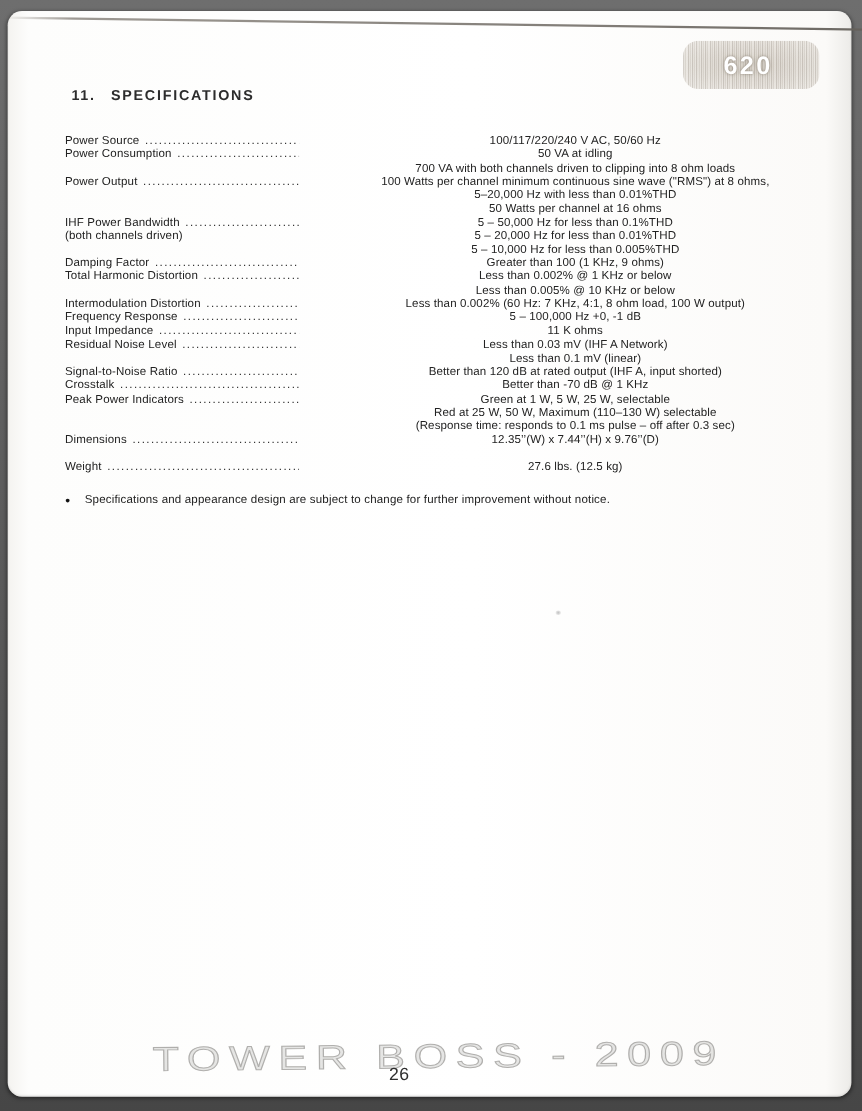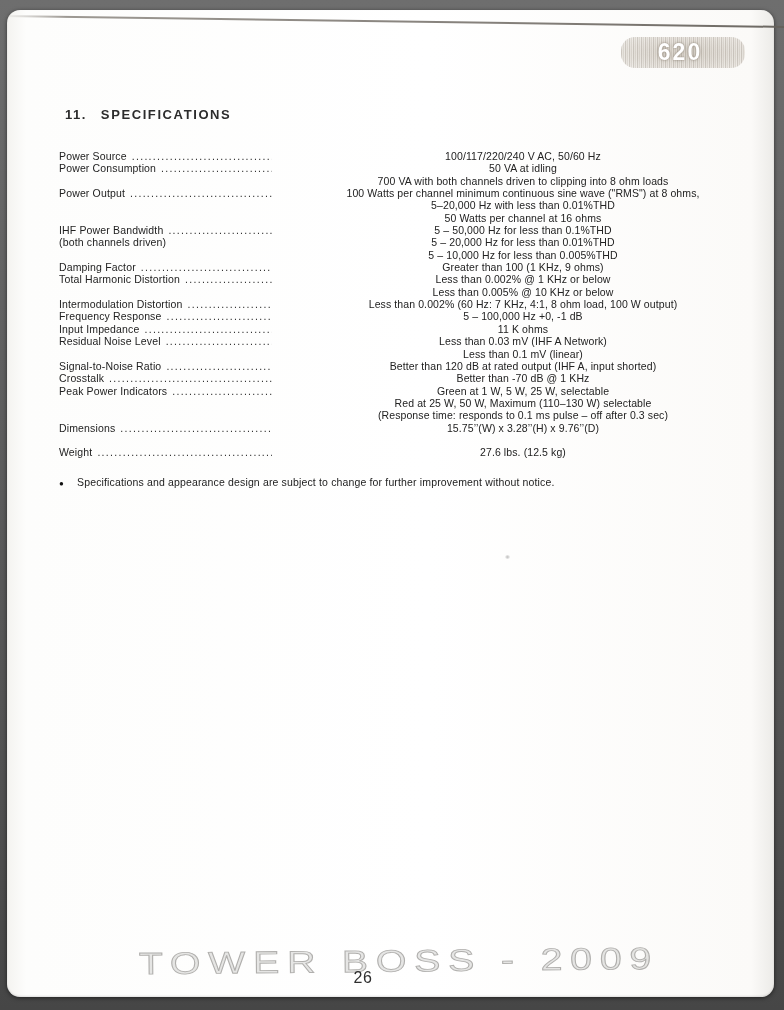--- a/index.html
+++ b/index.html
@@ -13,33 +13,33 @@
     background:linear-gradient(90deg,#f4f3f0 0%,#fdfdfc 2.5%,#ffffff 55%,#fbfaf8 97%,#ecebe8 100%);
     border-radius:13px;
     box-shadow:0 1px 4px rgba(0,0,0,.55), inset 0 -1px 2px rgba(0,0,0,.12);
   }
   .page-edge-line{
     position:absolute;left:-4px;top:5px;width:790px;height:1.5px;
     background:linear-gradient(90deg,rgba(150,145,138,0) 0%,rgba(140,135,128,.85) 8%,rgba(115,110,104,.9) 70%,rgba(100,96,90,.95) 100%);
     transform:rotate(0.8deg);transform-origin:left center;
   }
   .model-badge{
-    position:absolute;left:614px;top:27px;width:124px;height:31px;
+    position:absolute;left:614px;top:27px;width:124px;height:44px;
     border-radius:14px;
     background:
       repeating-linear-gradient(90deg,rgba(146,136,124,.38) 0 1px,rgba(208,201,191,.30) 1px 2px,rgba(176,167,155,.34) 2px 3px,rgba(221,215,206,.28) 3px 4px),
       radial-gradient(ellipse at 50% 50%,rgba(190,181,169,.55) 0%,rgba(205,198,188,.35) 60%,rgba(230,226,219,.15) 100%);
     display:flex;align-items:center;justify-content:center;text-align:right;
   }
   .model-badge span{
     color:#ffffff;font-weight:bold;font-size:23px;letter-spacing:2px;
     text-shadow:0 0 3px rgba(150,140,128,.95),0 0 1px rgba(160,150,138,.9);
     margin-left:-6px;
   }
-  .content{position:absolute;left:0;top:0;right:0;padding-left:52px;margin-top:28px;}
+  .content{position:absolute;left:0;top:0;right:0;padding-left:52px;}
   .section-title{
     margin-top:69px;margin-left:6px;
     font-size:13px;font-weight:bold;color:#2c2c2c;letter-spacing:.8px;
   }
   .section-title .num{margin-right:14px;letter-spacing:1.5px;}
   .section-title .ttl{letter-spacing:1.6px;}
   .spec-table{margin-top:28px;font-size:10.5px;color:#222;}
   .spec-row{display:flex;height:12.35px;line-height:12.35px;white-space:nowrap;text-align:center;}
   .spec-left{flex:0 0 213px;display:flex;overflow:hidden;}
   .spec-label{flex:0 0 auto;letter-spacing:.15px;}
@@ -252,21 +252,21 @@
       <span class="spec-leader"></span>
     </div>
     <div class="spec-value">(Response time: responds to 0.1 ms pulse – off after 0.3 sec)</div>
   </div>
 
   <div class="spec-row">
     <div class="spec-left">
       <span class="spec-label">Dimensions</span>
       <span class="spec-leader">..........................................................................................</span>
     </div>
-    <div class="spec-value">15.75’’(W) x 3.28’’(H) x 9.76’’(D)</div>
+    <div class="spec-value">12.35’’(W) x 7.44’’(H) x 9.76’’(D)</div>
   </div>
 
   <div class="spec-row">
     <div class="spec-left">
       <span class="spec-label"></span>
       <span class="spec-leader"></span>
     </div>
   </div>
 
   <div class="spec-row">

